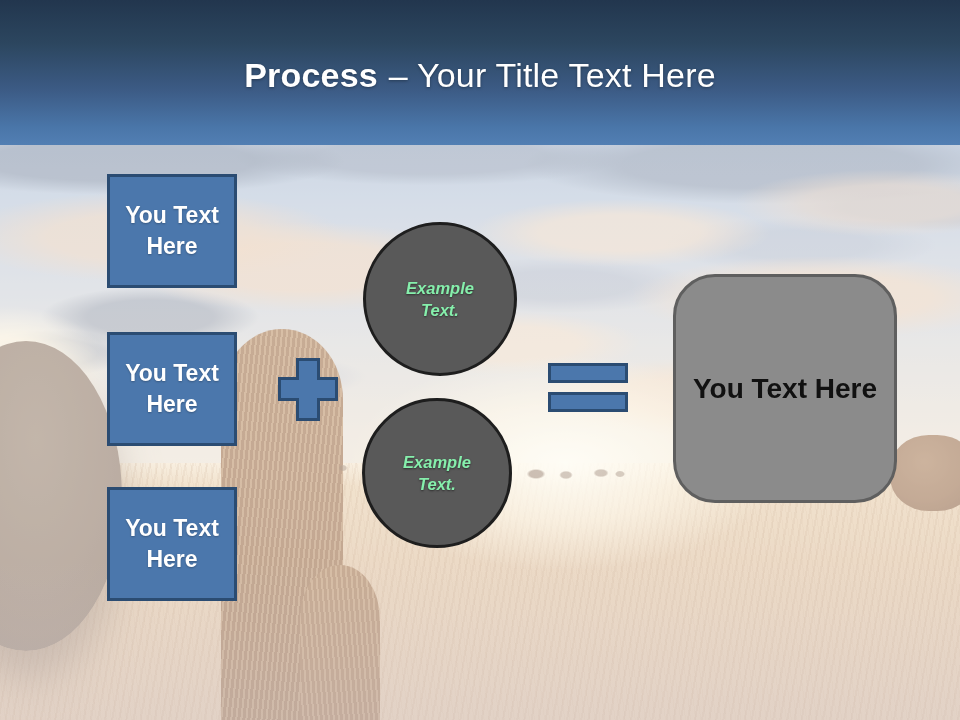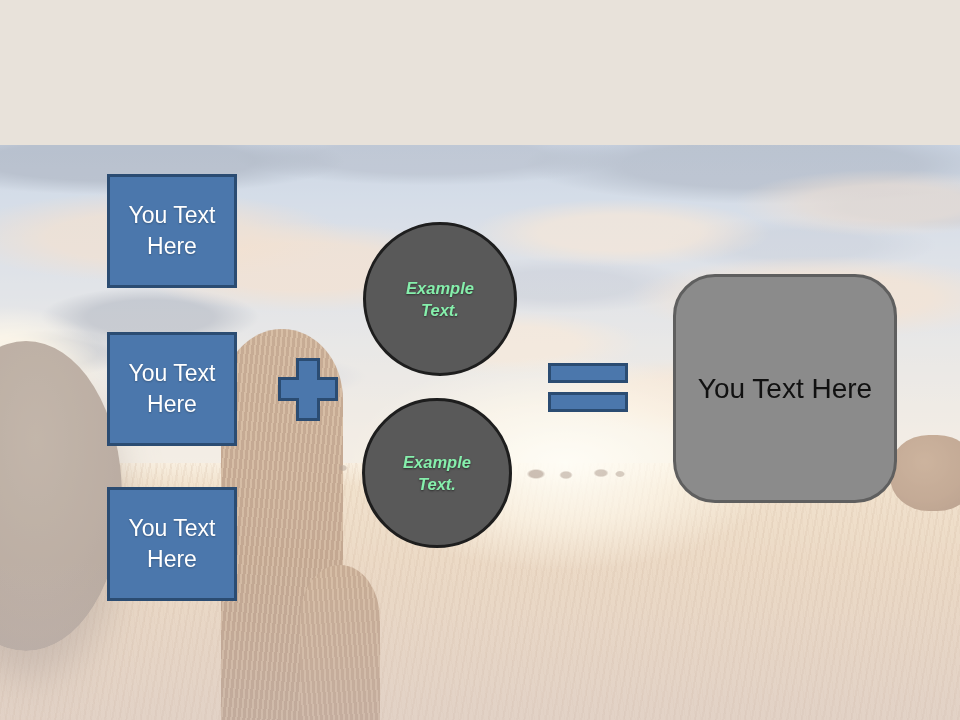--- a/index.html
+++ b/index.html
@@ -111,21 +111,21 @@
   }
   .title {
     position: absolute; left: 0; top: 56px; width: 960px;
     text-align: center; color: #ffffff;
     font-size: 34px; font-weight: 400; letter-spacing: 0.2px;
     text-shadow: 0 1px 3px rgba(0,0,0,0.35);
   }
   .title .bold { font-weight: 700; margin-right: 0.32em; }
 
   
-  .shape { position: absolute; display: flex; align-items: center; justify-content: center; text-align: center; }
+  .shape { position: absolute; display: flex; align-items: center; justify-content: center; text-align: center; font-weight: bold; }
 
   .input-box {
     left: 107px; width: 130px; height: 114px;
     background: #4b77ac; border: 3px solid #2b4c72;
     color: #ffffff; font-size: 23px; line-height: 31px;
     text-shadow: 0 1px 2px rgba(0,0,0,0.25);
     padding: 4px 10px;
   }
   .box1 { top: 174px; }
   .box2 { top: 332px; }
@@ -169,20 +169,25 @@
     <div class="field"></div>
     <div class="glow"></div>
     <div class="bale-left"></div>
     <div class="bale-center"></div>
     <div class="bale-center2"></div>
     <div class="bale-right"></div>
     <div class="horizon-bales"></div>
     <div class="wash"></div>
   </div>
 
+  <div class="titlebar">
+    <div class="title">
+      <span class="bold">Process</span><span>– Your Title Text Here</span>
+    </div>
+  </div>
 
   <div class="shape input-box box1">
     <span>You Text Here</span>
   </div>
   <div class="shape input-box box2">
     <span>You Text Here</span>
   </div>
   <div class="shape input-box box3">
     <span>You Text Here</span>
   </div>

